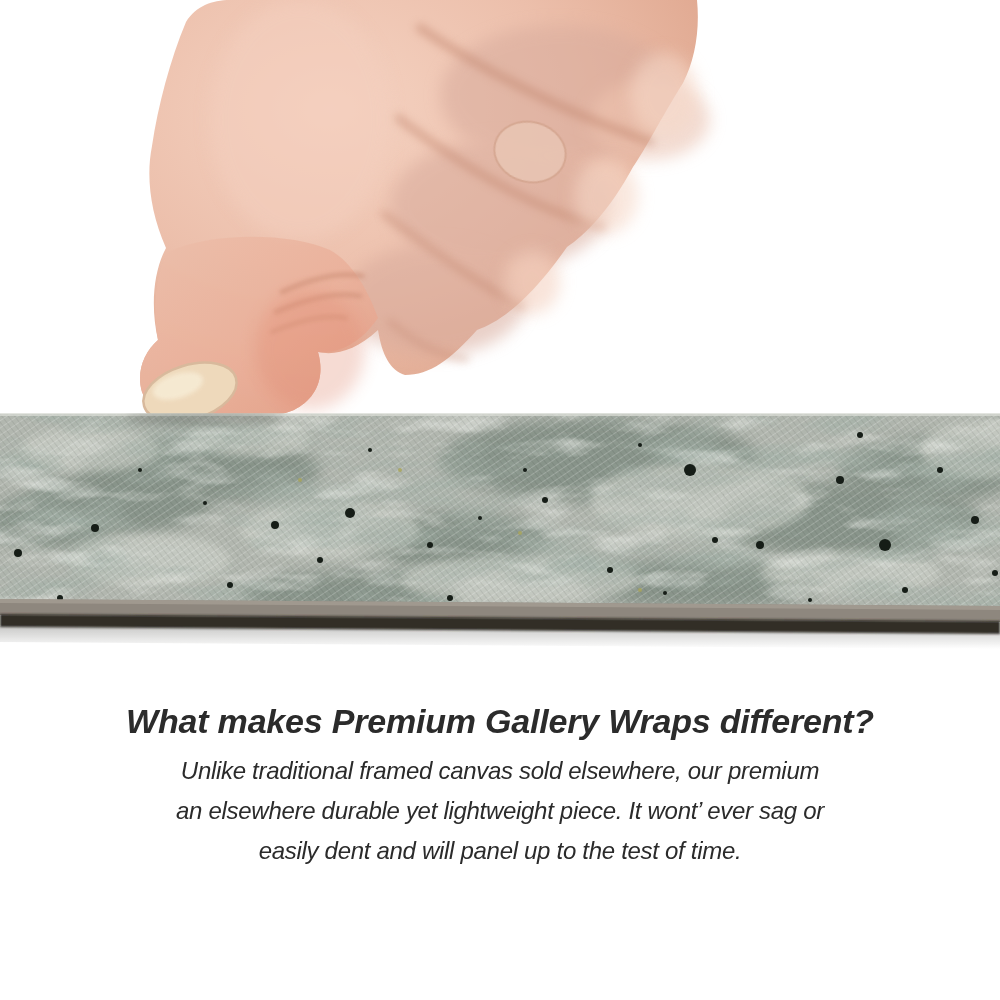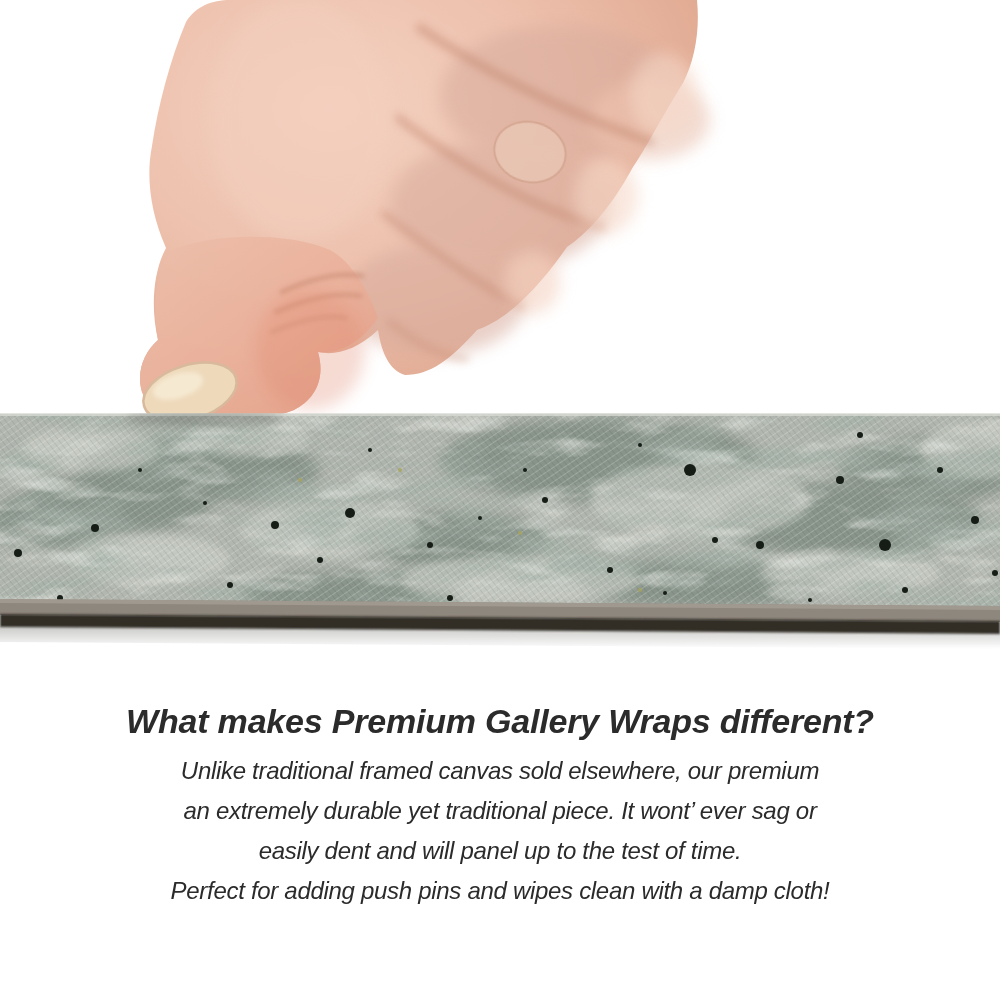--- a/index.html
+++ b/index.html
@@ -249,18 +249,17 @@
         <polygon points="0,186 1000,193 1000,197 0,190" fill="#a59e94" opacity="0.8"></polygon>
         <polygon points="0,201 1000,208 1000,221 0,214" fill="var(--canvas-edge-dark,#332d26)" filter="url(#sSoft1)"></polygon>
         <polygon points="0,213 1000,220 1000,236 0,229" fill="url(#dropShadow)"></polygon>
       </g>
     </svg>
   </div>
 
   <div class="caption">
     <h1 class="title">What makes Premium Gallery Wraps different?</h1>
     <div class="line">Unlike traditional framed canvas sold elsewhere, our premium</div>
-    <div class="line">an extremely durable yet traditional piece. It wont’ ever sag or</div>
+    <div class="line">an elsewhere durable yet lightweight piece. It wont’ ever sag or</div>
     <div class="line">easily dent and will panel up to the test of time.</div>
-    <div class="line">Perfect for adding push pins and wipes clean with a damp cloth!</div>
   </div>
 
 </div>
 
 </body></html>

